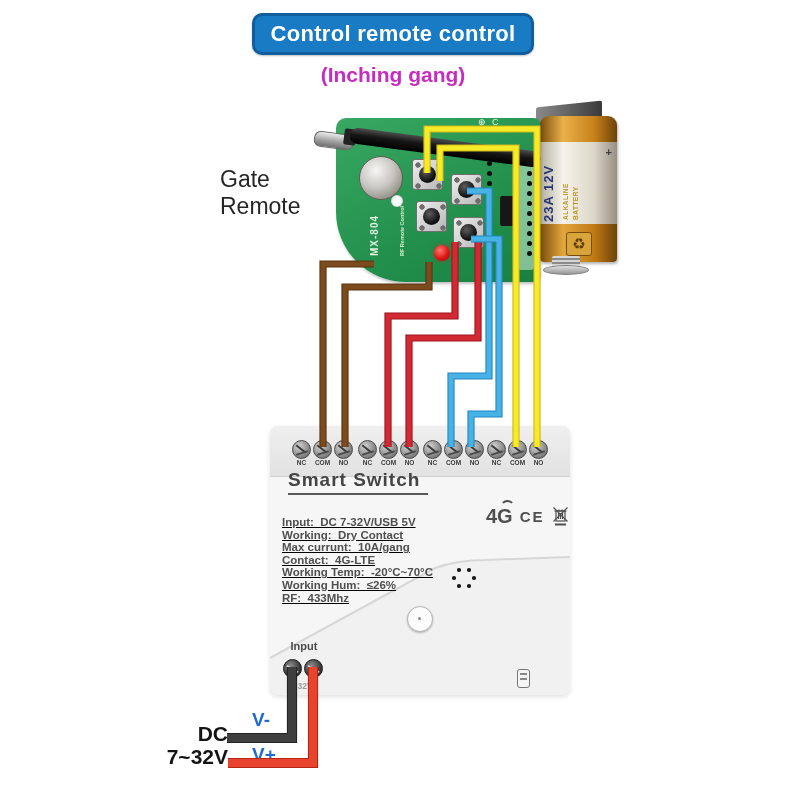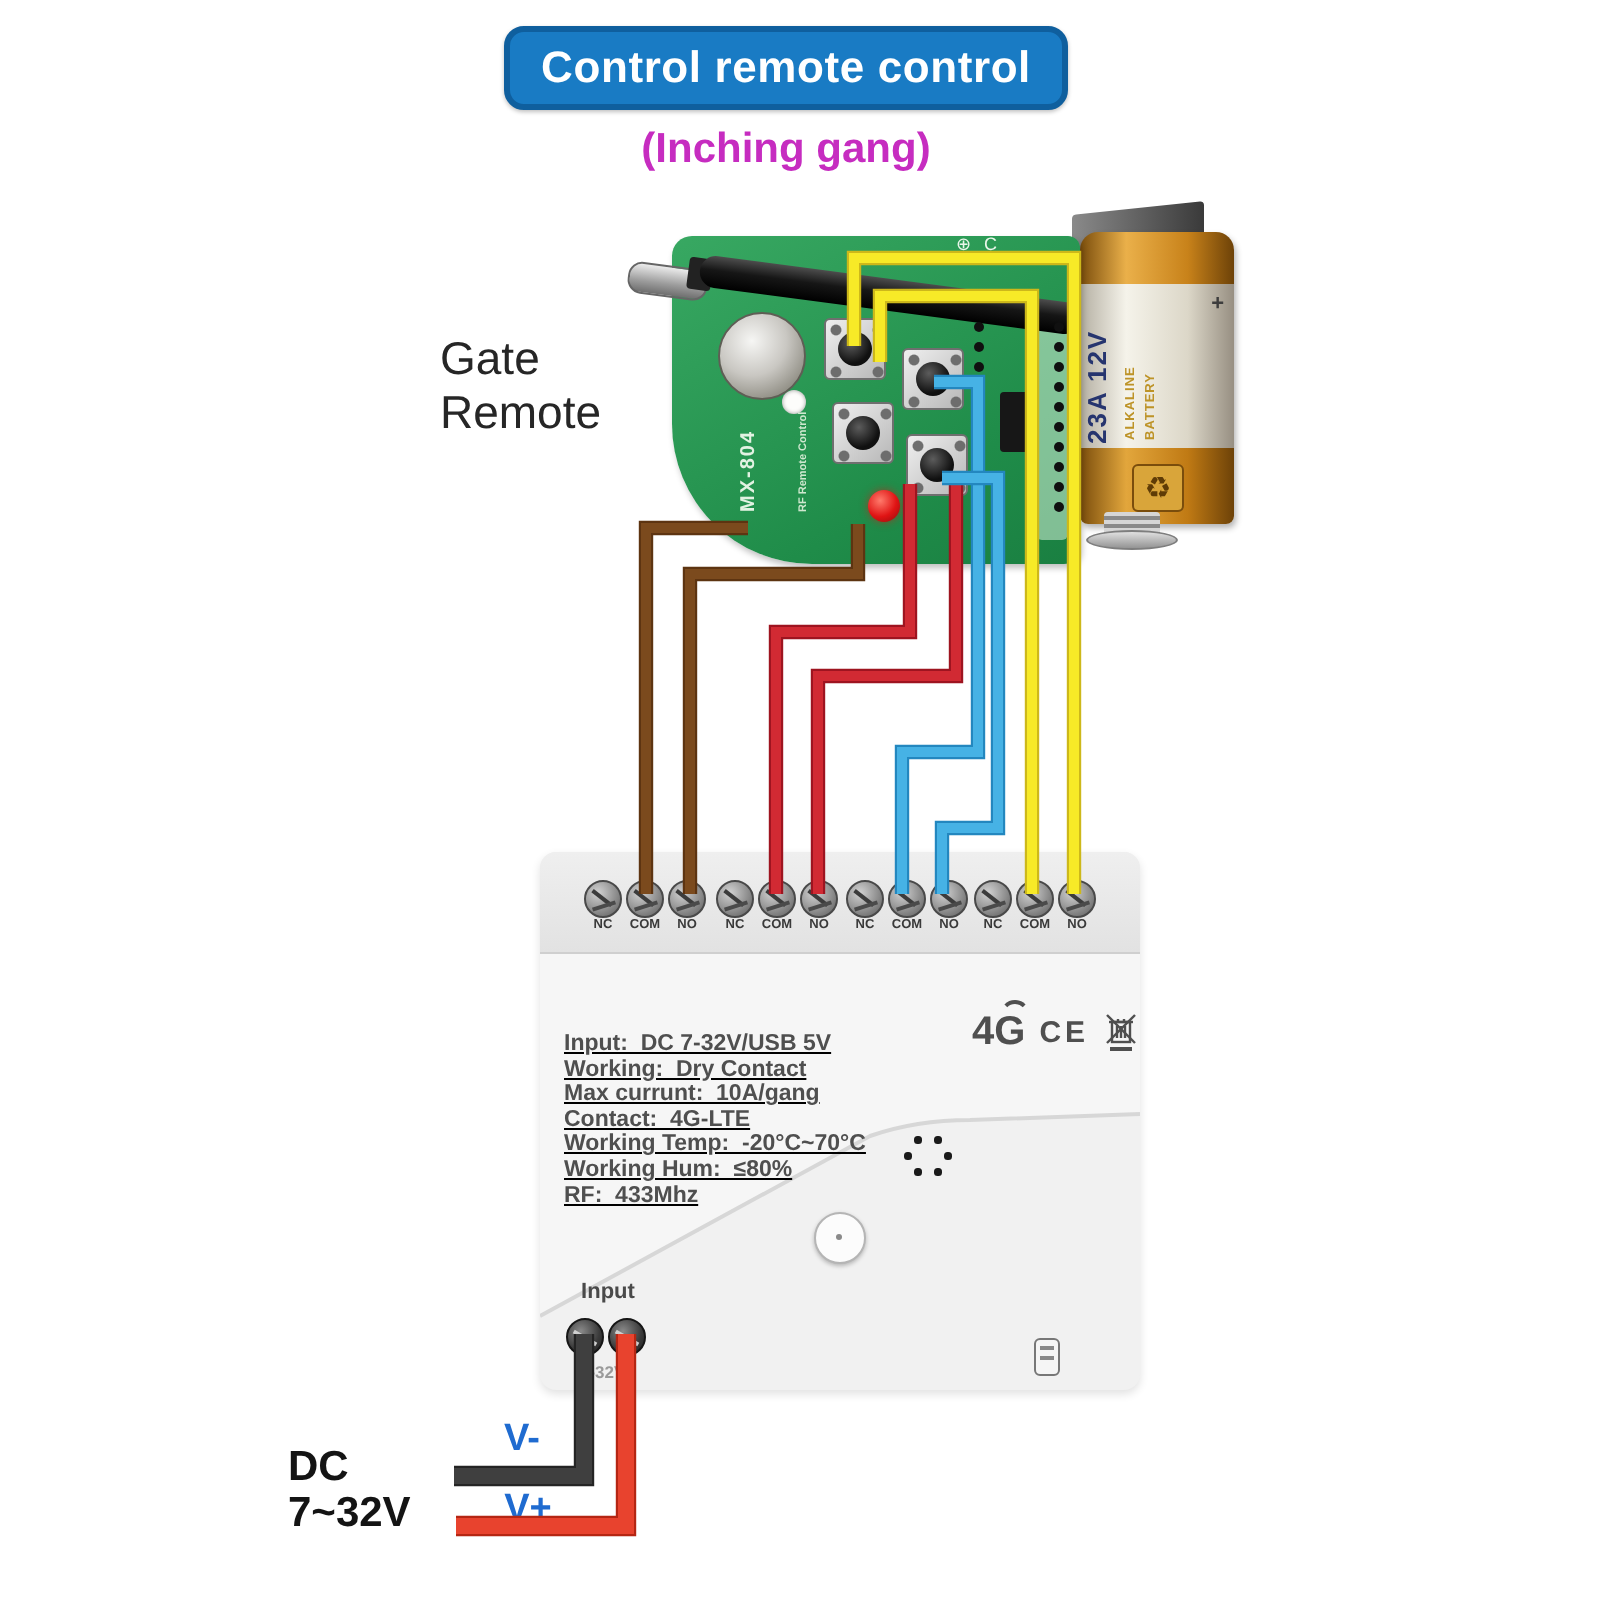--- a/index.html
+++ b/index.html
@@ -123,21 +123,21 @@
   .inscrew::before{content:"";position:absolute;left:2px;right:2px;top:8px;height:2px;
            background:#cfcfcf;transform:rotate(30deg);}
   .input-print{left:20px;top:255px;font-size:8.5px;color:#9a9a9a;font-weight:bold;}
   .sim{left:247px;top:243px;width:13px;height:19px;border:1.5px solid #777;border-radius:3px;
        box-sizing:border-box;background:#f5f5f5;}
   .sim::before{content:"";position:absolute;left:2px;right:2px;top:3px;height:2px;background:#888;}
   .sim::after{content:"";position:absolute;left:2px;right:2px;top:8px;height:2px;background:#888;}
 
   
   .vlabel{font-size:19px;font-weight:bold;color:#1f6bd0;z-index:30;}
-  .dc-label{left:144px;top:722px;width:84px;text-align:left;font-size:21px;
+  .dc-label{left:144px;top:722px;width:84px;text-align:right;font-size:21px;
             font-weight:bold;color:#141414;line-height:23px;z-index:30;}
 
   #wire-layer{position:absolute;left:0;top:0;z-index:40;pointer-events:none;}
 </style>
 </head>
 <body>
 
 <div class="abs banner">
   <span>Control remote control</span>
 </div>
@@ -256,27 +256,28 @@
         <div class="tcell">
           <div class="screw"></div>
           <div class="tlabel">COM</div>
         </div>
         <div class="tcell">
           <div class="screw"></div>
           <div class="tlabel">NO</div>
         </div>
       </div>
     </div>
+  <div class="abs dev-title">Smart Switch</div>
   <div class="abs" id="spec-block" style="left:12px;top:90px;text-decoration:underline;">
       <div class="spec-line">Input:  DC 7-32V/USB 5V</div>
       <div class="spec-line">Working:  Dry Contact</div>
       <div class="spec-line">Max currunt:  10A/gang</div>
       <div class="spec-line">Contact:  4G-LTE</div>
       <div class="spec-line">Working Temp:  -20°C~70°C</div>
-      <div class="spec-line">Working Hum:  ≤80%</div>
+      <div class="spec-line">Working Hum:  ≤26%</div>
       <div class="spec-line">RF:  433Mhz</div>
     </div>
   <div class="abs certs">
     <span class="fourg"><span>4G</span><span class="fourg-arc"></span></span>
     <span class="ce">CE</span>
     <svg width="17" height="21" viewBox="0 0 17 21">
       <g stroke="#4f4f4f" stroke-width="1.2" fill="none">
         <rect x="4" y="5" width="9" height="10"></rect>
         <line x1="2.5" y1="5" x2="14.5" y2="5"></line>
         <line x1="7" y1="5" x2="7" y2="3.5"></line>

